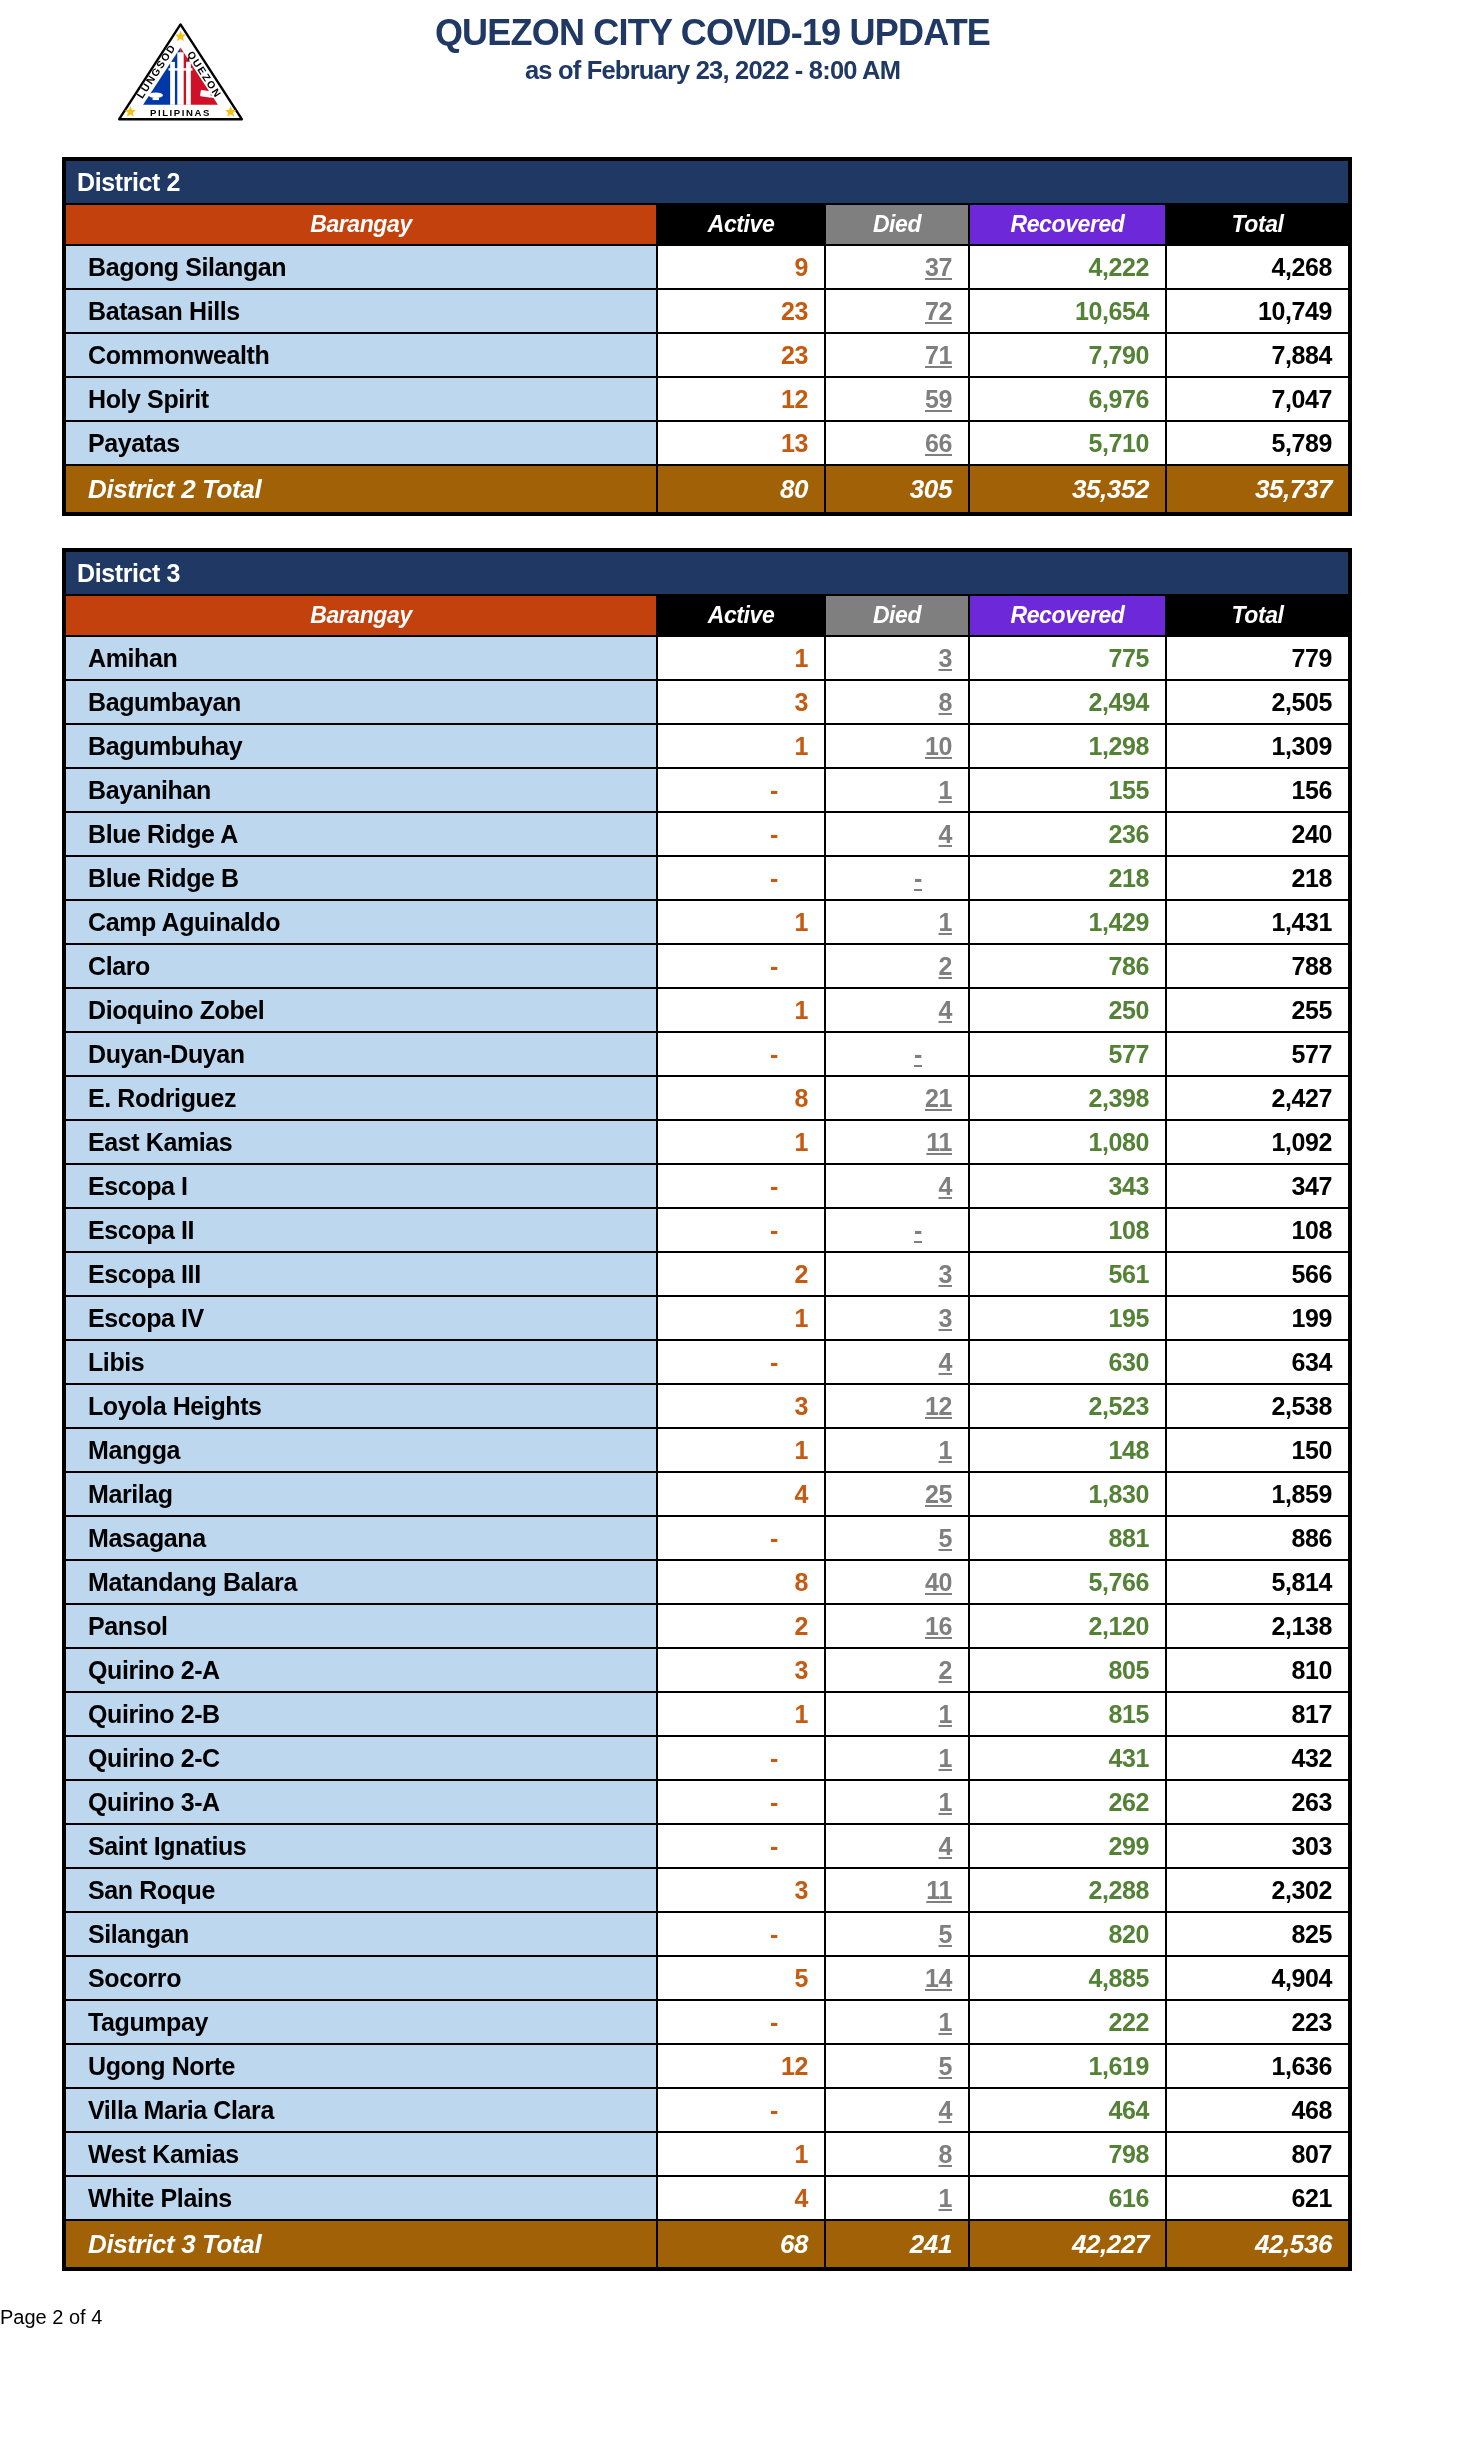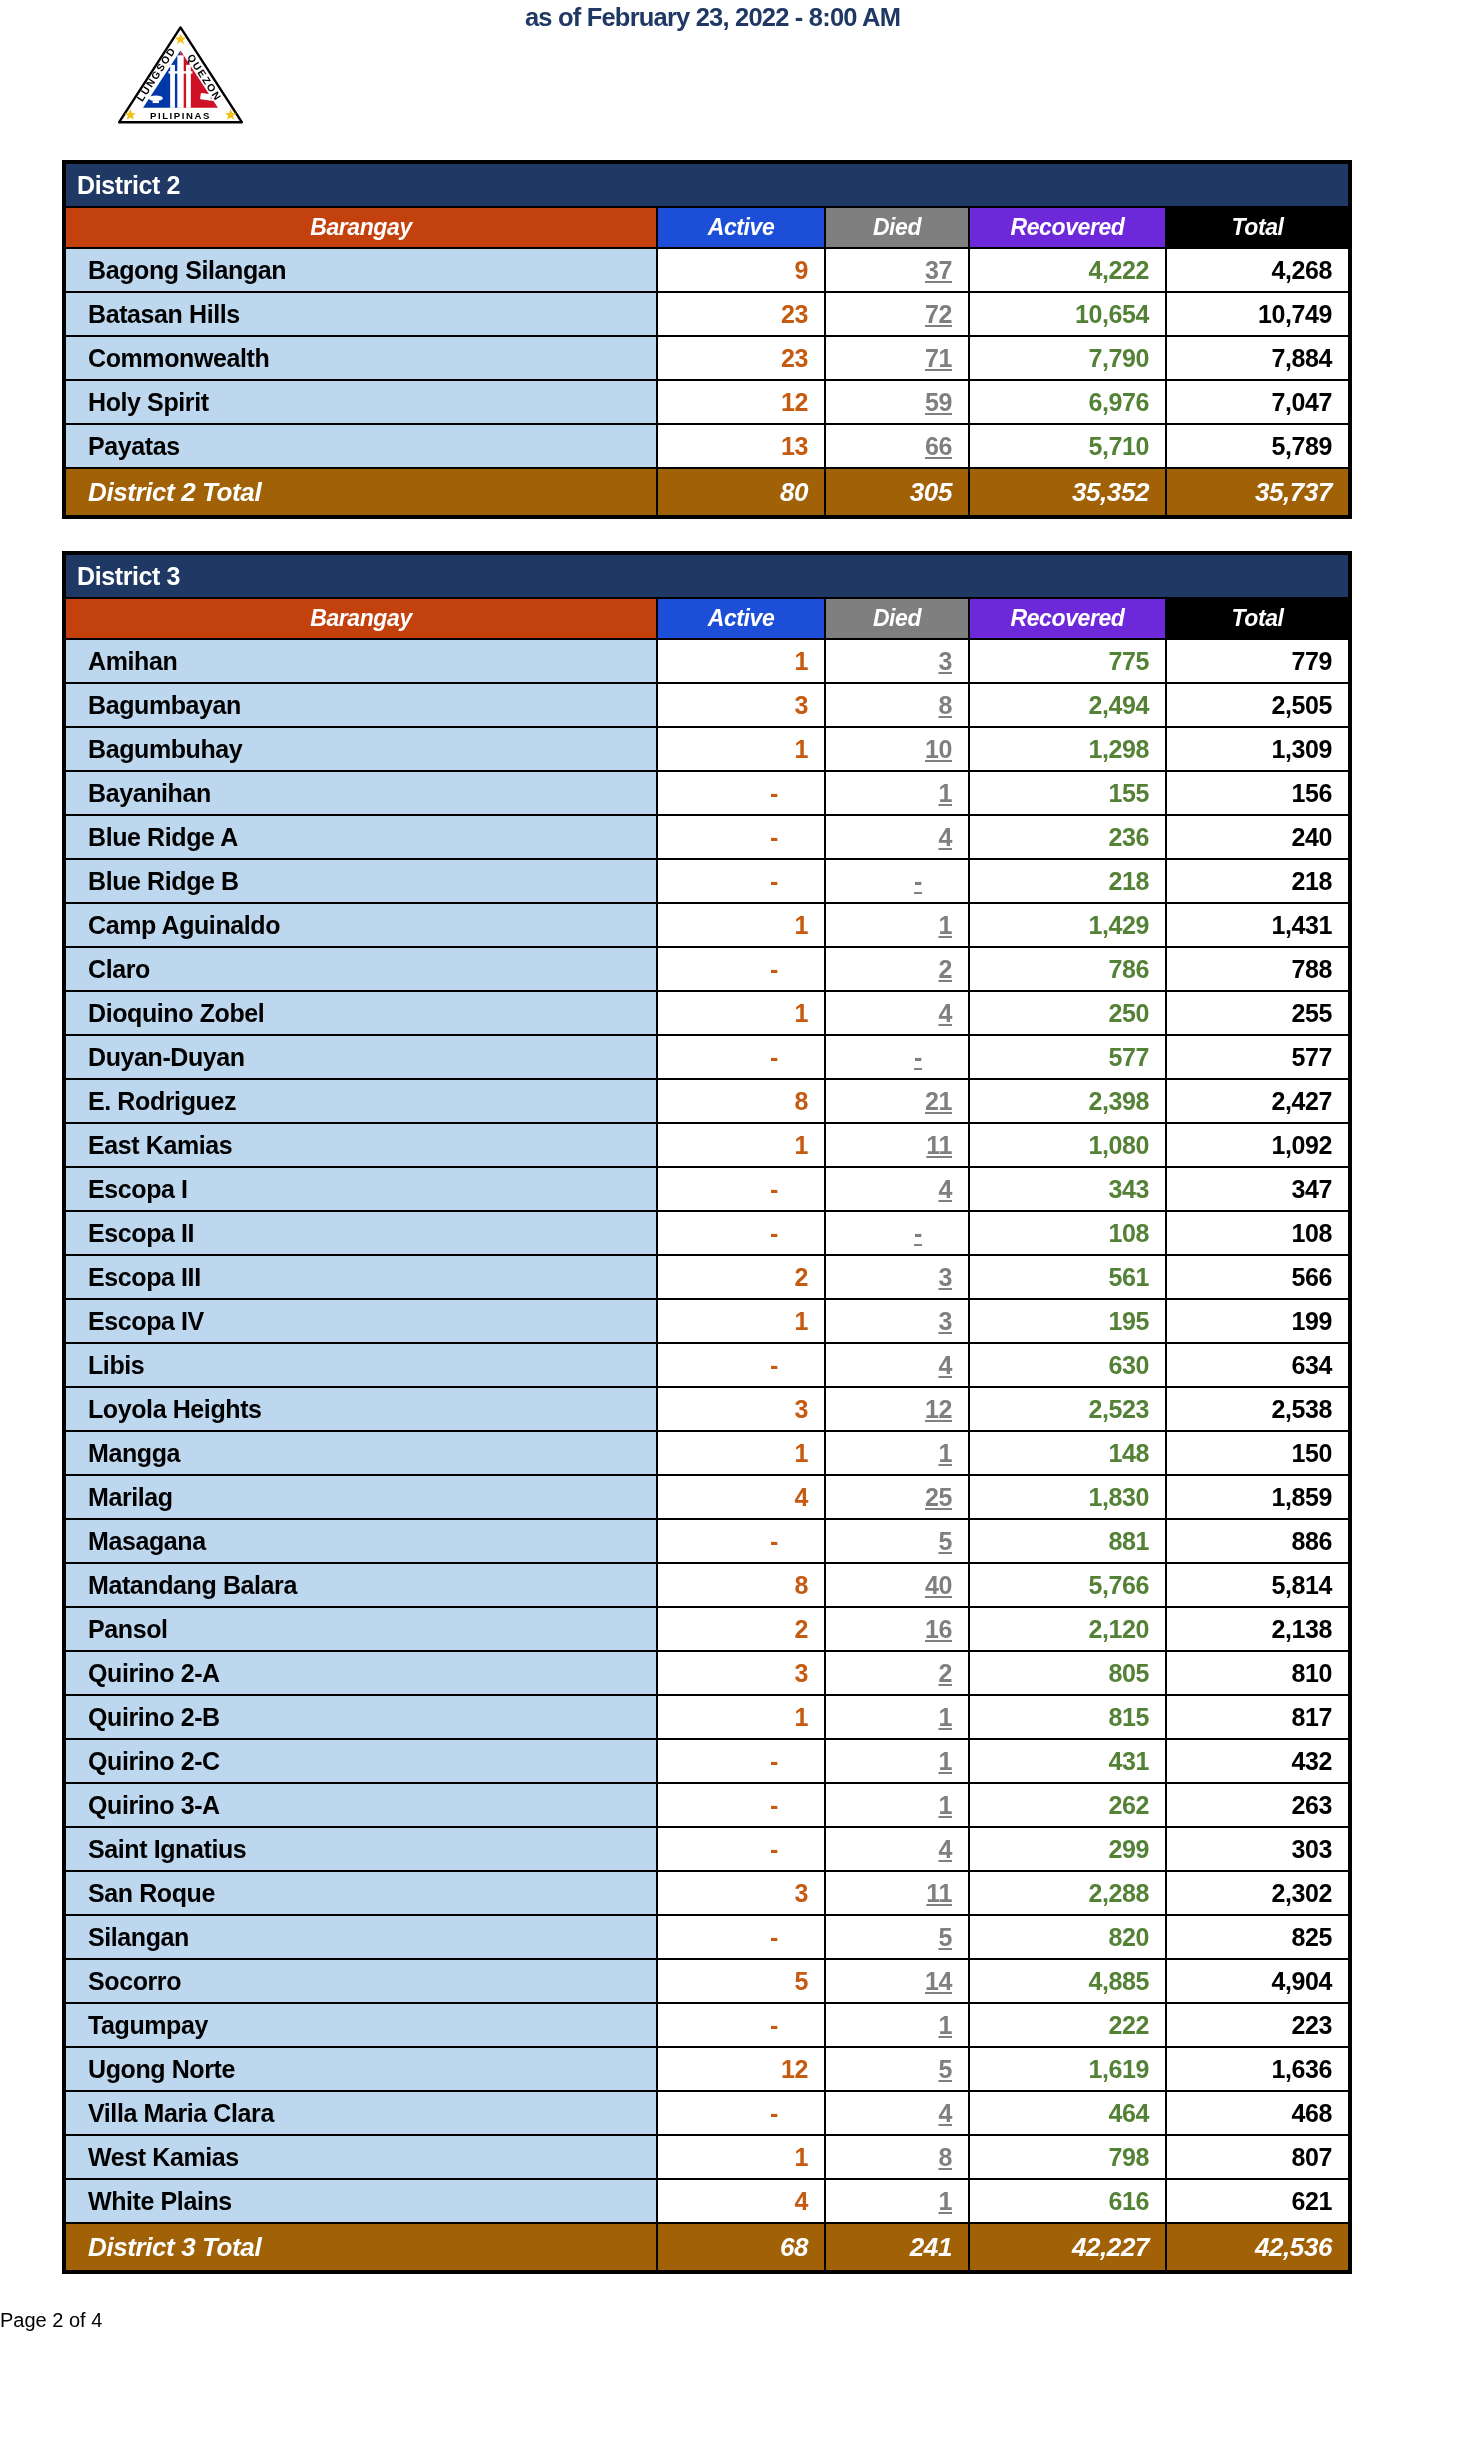--- a/index.html
+++ b/index.html
@@ -38,21 +38,21 @@
   }
   .district-header-row td.district-title {
     height:45px; background:#1F3864; color:#fff;
     font-size:25px; font-weight:bold; padding-left:11px;
   }
   .col-header-row td {
     height:41px; color:#fff; font-weight:bold; font-style:italic;
     font-size:23px; text-align:center;
   }
   .hdr-name      { background:#c2410c; }
-  .hdr-active    { background:#1d4ed8; }
+  .hdr-active    { background:#000000; }
   .hdr-died      { background:#7F7F7F; }
   .hdr-recovered { background:#6d28d9; }
   .hdr-total     { background:#000000; }
   .data-row td { height:44px; background:#fff; font-weight:bold; font-size:25px; }
   td.col-name {
     background:#BDD7EE; color:#000; text-align:left; padding-left:22px;
   }
   td.col-active, td.col-died, td.col-recovered, td.col-total {
     text-align:right; padding-right:16px;
   }
@@ -93,20 +93,21 @@
       <rect x="46" y="95" width="8" height="3" fill="#ffffff"></rect>
       <rect x="106" y="86" width="13" height="8" rx="1" fill="#ffffff" transform="rotate(8 112 90)"></rect>
       <rect x="117" y="92" width="10" height="2.5" fill="#ffffff" transform="rotate(8 117 93)"></rect>
       <use href="#star" transform="translate(81,18)"></use>
       <use href="#star" transform="translate(18,113)"></use>
       <use href="#star" transform="translate(144,113)"></use>
       <text transform="translate(33,97) rotate(-57)" font-size="13" font-weight="bold" letter-spacing="2" fill="#000">LUNGSOD</text>
       <text transform="translate(89,40) rotate(57)" font-size="13" font-weight="bold" letter-spacing="2" fill="#000">QUEZON</text>
       <text x="81" y="118" text-anchor="middle" font-size="12" font-weight="bold" letter-spacing="2" fill="#000">PILIPINAS</text>
     </svg>
+    <div class="doc-title">QUEZON CITY COVID-19 UPDATE</div>
     <div class="doc-subtitle">as of February 23, 2022 - 8:00 AM</div>
   </div>
 
   <div class="content" id="tables">
       <table class="district-table">
         <colgroup>
           <col style="width: 593px;">
           <col style="width: 168px;">
           <col style="width: 144px;">
           <col style="width: 197px;">

